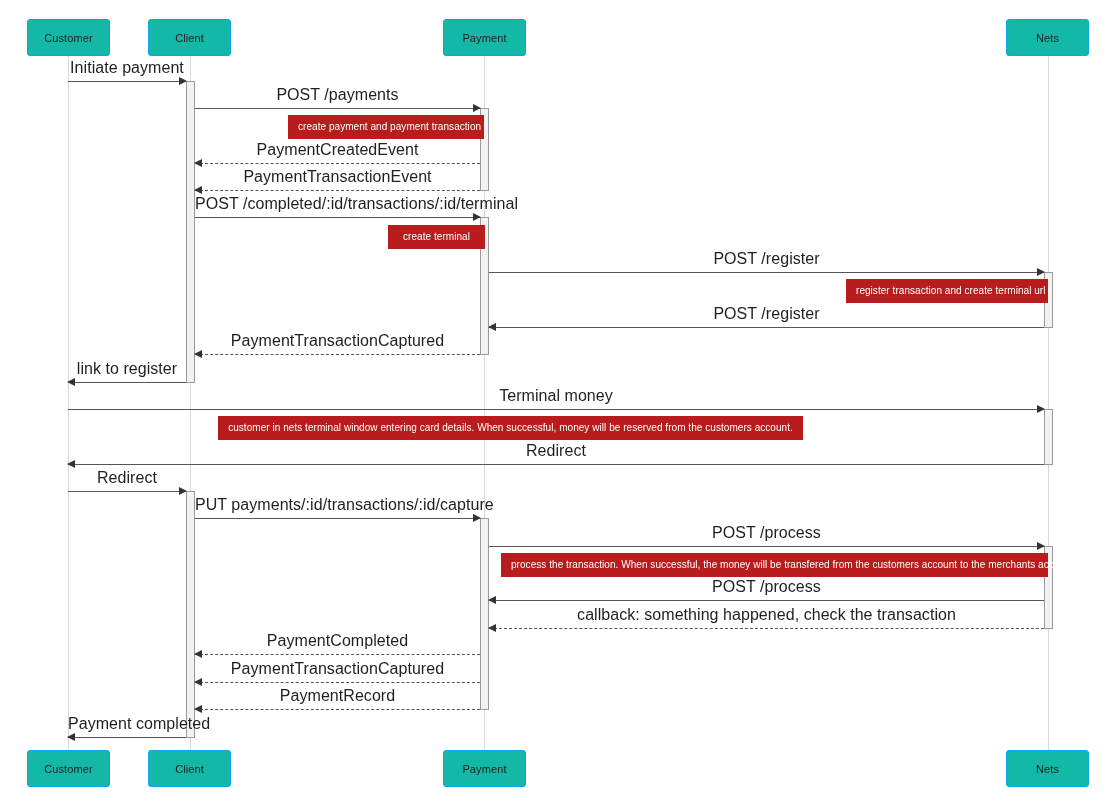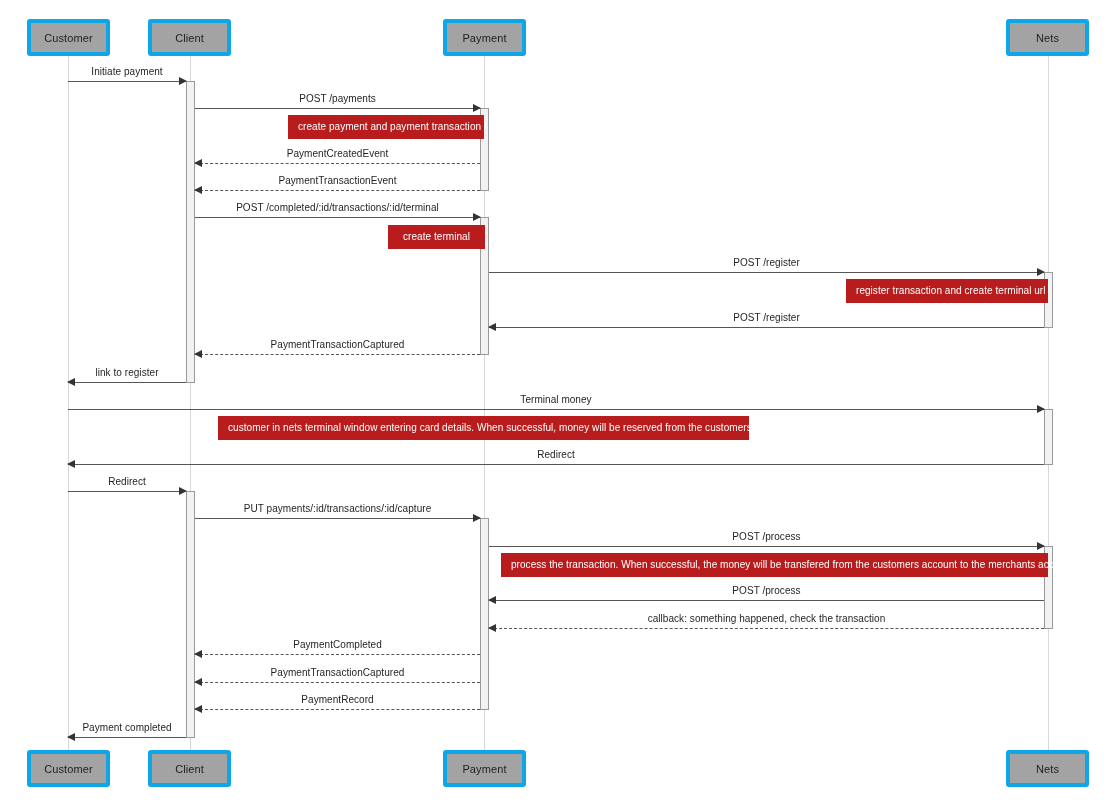--- a/index.html
+++ b/index.html
@@ -15,22 +15,22 @@
     position: relative;
     width: 1116px;
     height: 806px;
     background: #ffffff;
     overflow: hidden;
   }
   
   .participant-box {
     position: absolute;
     box-sizing: border-box;
-    background: #a3a3a3;
-    border: 4px solid #0ea5e9;
+    background: #14b8a6;
+    border: 1px solid #0ea5e9;
     border-radius: 3px;
     height: 37px;
     display: flex;
     align-items: center;
     justify-content: center;
     font-size: 11px;
     color: #1f1f1f;
     letter-spacing: 0.1px;
     z-index: 5;
   }
@@ -82,21 +82,21 @@
   .msg.left .head {
     left: -1px;
     border-right: 8px solid #333333;
   }
   .msg .label {
     position: absolute;
     left: 0;
     width: 100%;
     bottom: 5px;
     text-align: center;
-    font-size: 10px;
+    font-size: 16px;
     color: #1f1f1f;
     white-space: nowrap;
     letter-spacing: 0.05px;
   }
   
   .note {
     position: absolute;
     box-sizing: border-box;
     background: #b91c1c;
     color: #ffffff;
@@ -231,21 +231,21 @@
         <div class="line"></div>
         <div class="head"></div>
         <div class="label">Payment completed</div>
       </div>
     </div>
 
   <div id="notes">
       <div class="note" style="left: 288px; top: 115px; width: 196px; text-align: center;">create payment and payment transaction</div>
       <div class="note" style="left: 388px; top: 225px; width: 97px; text-align: center;">create terminal</div>
       <div class="note" style="left: 846px; top: 279px; width: 202px; text-align: center;">register transaction and create terminal url</div>
-      <div class="note" style="left: 218px; top: 416px; width: 531px; text-align: center;">customer in nets terminal window entering card details. When successful, money will be reserved from the customers account.</div>
+      <div class="note" style="left: 218px; top: 416px; width: 585px; text-align: center;">customer in nets terminal window entering card details. When successful, money will be reserved from the customers account.</div>
       <div class="note" style="left: 501px; top: 553px; width: 547px; text-align: center;">process the transaction. When successful, the money will be transfered from the customers account to the merchants account.</div>
     </div>
 
   <div id="participants-top">
       <div class="participant-box" style="left: 27px; top: 19px; width: 83px;">
         <span>Customer</span>
       </div>
       <div class="participant-box" style="left: 148px; top: 19px; width: 83px;">
         <span>Client</span>
       </div>

